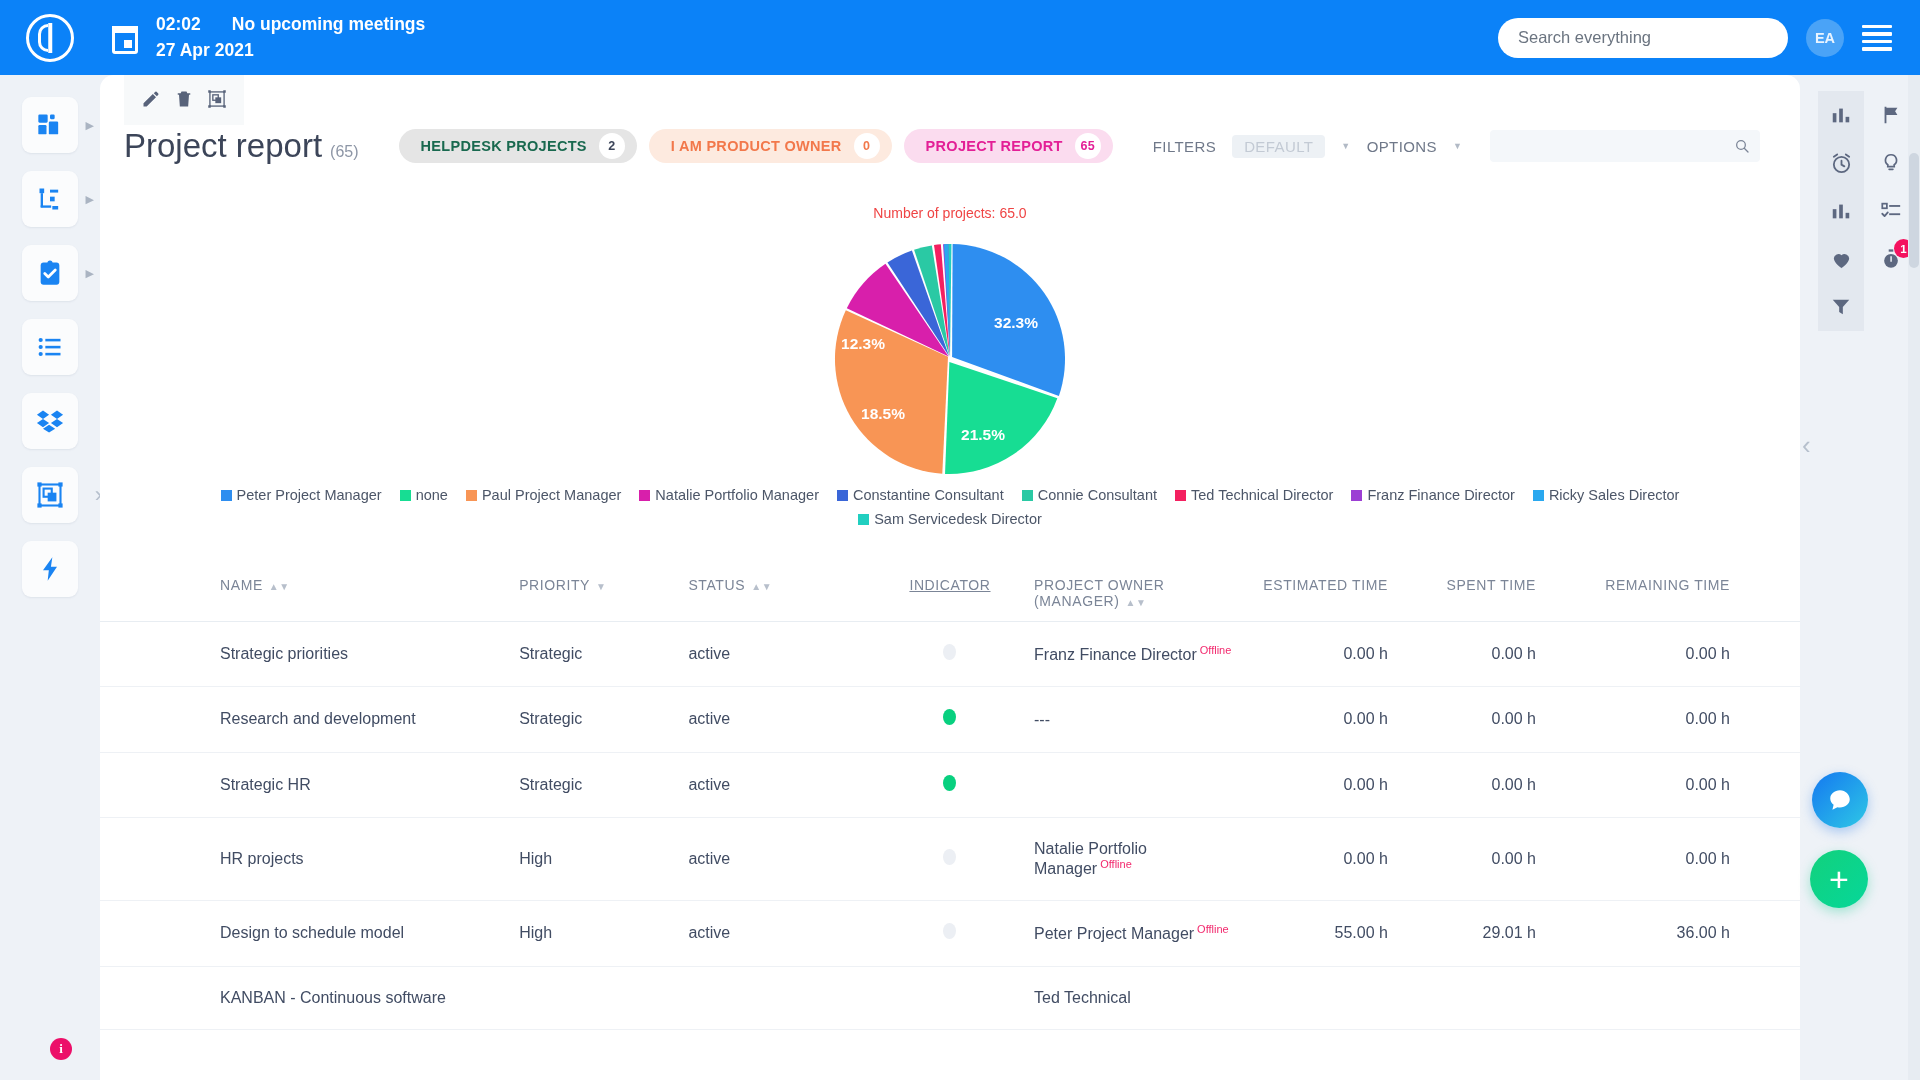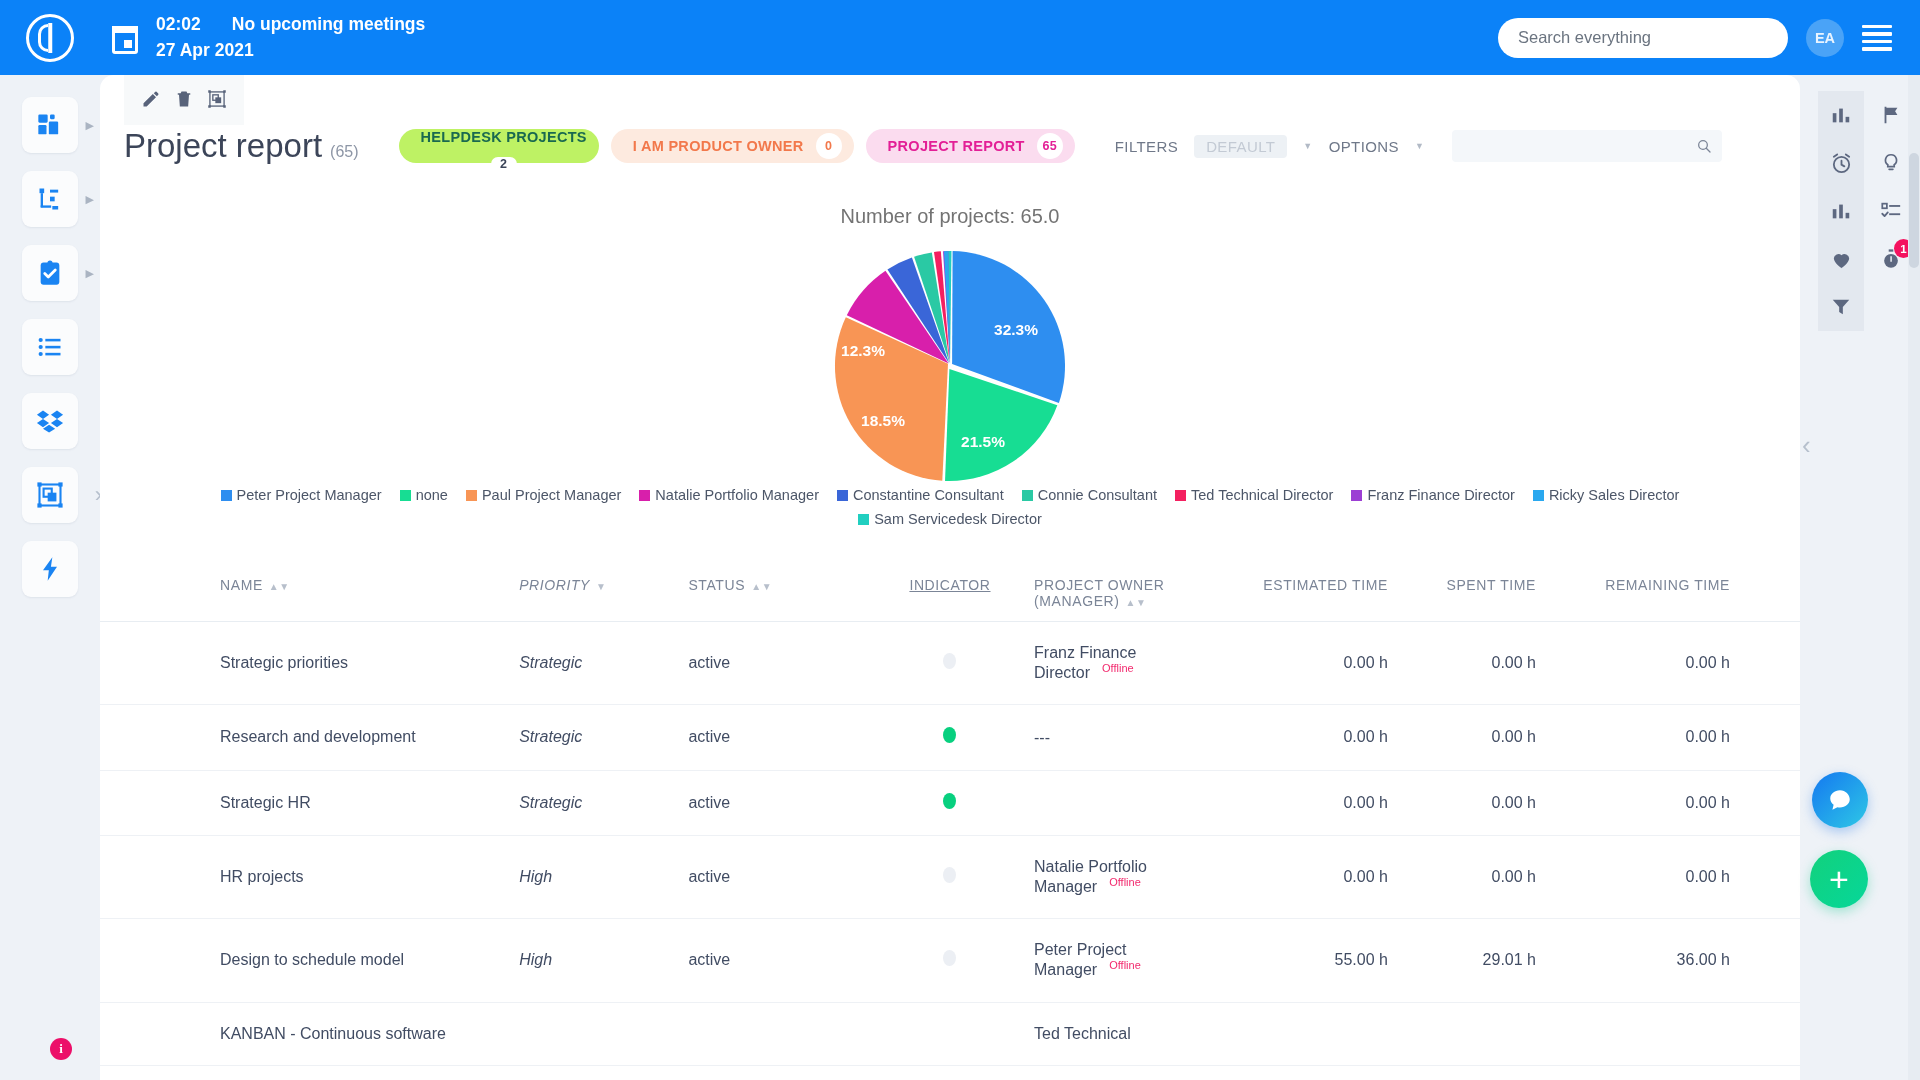--- a/index.html
+++ b/index.html
@@ -148,21 +148,21 @@
   .pill {
     height: 34px; border-radius: 17px; padding: 0 12px 0 22px;
     display: flex; align-items: center; gap: 12px;
     font-size: 14.5px; font-weight: bold; letter-spacing: .3px;
   }
   .pill-count {
     min-width: 26px; height: 26px; border-radius: 13px; background: #fff;
     display: flex; align-items: center; justify-content: center;
     font-size: 12.5px; padding: 0 5px;
   }
-  .pill-green { background: #bef264; color: #19694f; flex-direction: column; }
+  .pill-green { background: #e5e5e5; color: #19694f; }
   .pill-green .pill-count { color: #3c4559; }
   .pill-orange { background: #fdeadf; color: #f2784b; }
   .pill-orange .pill-count { color: #f2784b; }
   .pill-pink { background: #fbdcef; color: #e31f96; }
   .pill-pink .pill-count { color: #e31f96; }
 
   .filters-group {
     display: flex; align-items: center; gap: 16px; margin-left: 40px;
     font-size: 15px; color: #6f7889; letter-spacing: .4px;
   }
@@ -175,21 +175,21 @@
     background: #f4f7fa; display: flex; align-items: center; padding: 0 10px;
   }
   .mini-search input {
     flex: 1; border: none; outline: none; background: transparent;
     font-size: 14px; color: #4d5667; font-family: "Liberation Sans", sans-serif;
   }
 
   
   .chart-area { position: absolute; top: 112px; left: 0; right: 0; height: 390px; }
   .chart-title {
-    text-align: center; font-size: 20px; color: #737373; margin-top: 18px;
+    text-align: center; font-size: 14px; color: #ef4444; margin-top: 18px;
   }
   .pie-wrap { display: flex; justify-content: center; margin-top: 8px; }
   .pie-label {
     font-size: 15.5px; font-weight: bold; fill: #ffffff;
     font-family: "Liberation Sans", sans-serif;
   }
   .legend {
     position: absolute; top: 300px; left: 0; right: 0;
     display: flex; flex-wrap: wrap; justify-content: center;
     gap: 4px 18px; padding: 0 40px;
@@ -204,35 +204,35 @@
     font-size: 14px; font-weight: normal; color: #7b8597; letter-spacing: .6px;
     padding: 14px 10px 12px 10px; vertical-align: top;
     border-bottom: 1px solid #e8edf2;
   }
   th .sort { color: #b7bfcb; font-size: 10px; margin-left: 6px; }
   td {
     font-size: 16px; color: #414c63; padding: 22px 10px;
     border-bottom: 1px solid #eef1f5; vertical-align: middle;
   }
   .c-name { width: 290px; padding-left: 120px; text-align: left; }
-  .c-prio { width: 120px; text-align: left; font-style: italic; }
+  .c-prio { width: 120px; text-align: left; }
   .c-stat { width: 140px; text-align: left; }
   .c-ind { width: 105px; text-align: center; text-decoration: underline; }
   .c-owner { width: 155px; text-align: left; }
   .c-est, .c-spent, .c-rem { text-align: right; }
   .c-est { width: 110px; }
   .c-spent { width: 105px; }
   .c-rem { width: 180px; padding-right: 70px; }
   th.c-est, th.c-spent { text-align: right; }
   th.c-rem { text-align: right; }
   .dot { width: 13px; height: 16px; border-radius: 50%; display: inline-block; }
   .dot-grey { background: #eceff4; }
   .dot-green { background: #08d07f; }
   .offline {
-    font-size: 11px; color: #f22a6e; vertical-align: super; margin-left: 12px;
+    font-size: 11px; color: #f22a6e; vertical-align: super; margin-left: 3px;
   }
 
   
   .fab-chat {
     position: absolute; right: 52px; bottom: 252px;
     width: 56px; height: 56px; border-radius: 50%;
     background: linear-gradient(135deg, #1478f0, #2ec8e6);
     display: flex; align-items: center; justify-content: center;
     box-shadow: 0 4px 12px rgba(40,120,230,.35);
   }

